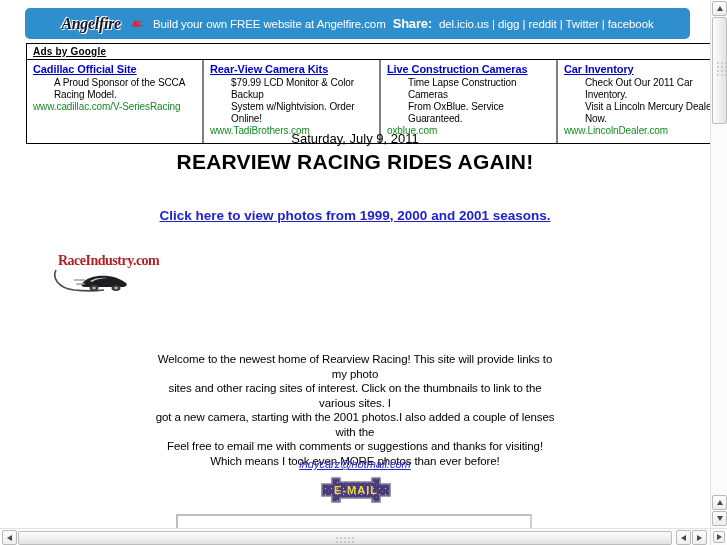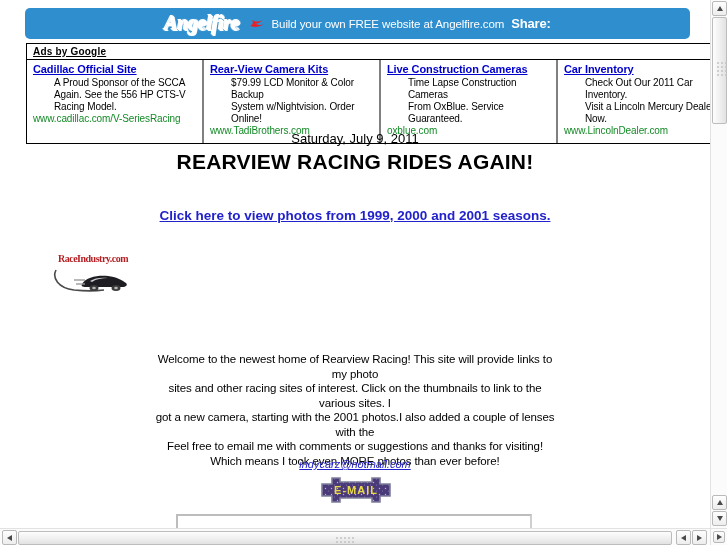--- a/index.html
+++ b/index.html
@@ -38,22 +38,22 @@
     justify-content: center;
     gap: 7px;
     color: #ffffff;
     font-size: 11.5px;
     white-space: nowrap;
   }
   .af-logo {
     font-family: "Liberation Serif", serif;
     font-style: italic;
     font-weight: bold;
-    font-size: 20px;
-    color: #ffffff;
+    font-size: 16px;
+    color: #0f172a;
     text-shadow: 0 0 1px #ffffff, 0 0 2px #ffffff, 1px 1px 0 #ffffff, -1px -1px 0 #ffffff;
     letter-spacing: -0.3px;
   }
   .af-flame {
     display: inline-block;
     width: 16px; height: 11px;
     position: relative;
     margin-left: 2px;
     vertical-align: middle;
   }
@@ -152,21 +152,21 @@
   .ri-logo {
     position: absolute;
     left: 52px; top: 0px;
     width: 118px; height: 44px;
   }
   .ri-word {
     position: absolute;
     left: 6px; top: 1px;
     font-family: "Liberation Serif", serif;
     font-weight: bold;
-    font-size: 10px;
+    font-size: 14px;
     color: #b41f24;
     letter-spacing: -0.5px;
     white-space: nowrap;
   }
   .ri-art { position: absolute; left: 0; top: 8px; }
   .search-input {
     position: absolute;
     left: 176px; top: 262px;
     width: 356px; height: 20px;
     border: 2px solid #cfcfcf;
@@ -306,30 +306,30 @@
 
     <div class="af-banner">
       <span class="af-logo">Angelfire</span>
       <span class="af-flame">
         <svg width="16" height="12" viewBox="0 0 16 12">
           <path d="M1 8 C4 9 9 10 15 6 C12 8 8 7 6 5 C8 6 11 5 13 2 C10 4 6 4 3 2 C5 5 3 7 1 8 Z" fill="#e8202a"></path>
         </svg>
       </span>
       <span class="af-tagline">Build your own FREE website at Angelfire.com</span>
       <span class="af-share-label">Share:</span>
+      <span class="af-share-links">del.icio.us | digg | reddit | Twitter | facebook</span>
     </div>
 
     <div class="ads-table">
       <div class="ads-header">Ads by Google</div>
       <div class="ads-row">
 
         <div class="ad-cell">
           <span class="ad-title">Cadillac Official Site</span>
           <div class="ad-line">A Proud Sponsor of the SCCA</div>
-          <div class="ad-line">Again. See the 556 HP CTS-V</div>
           <div class="ad-line">Racing Model.</div>
           <div class="ad-url">www.cadillac.com/V-SeriesRacing</div>
         </div>
 
         <div class="ad-cell">
           <span class="ad-title">Rear-View Camera Kits</span>
           <div class="ad-line">$79.99 LCD Monitor &amp; Color Backup</div>
           <div class="ad-line">System w/Nightvision. Order Online!</div>
           <div class="ad-url">www.TadiBrothers.com</div>
         </div>

